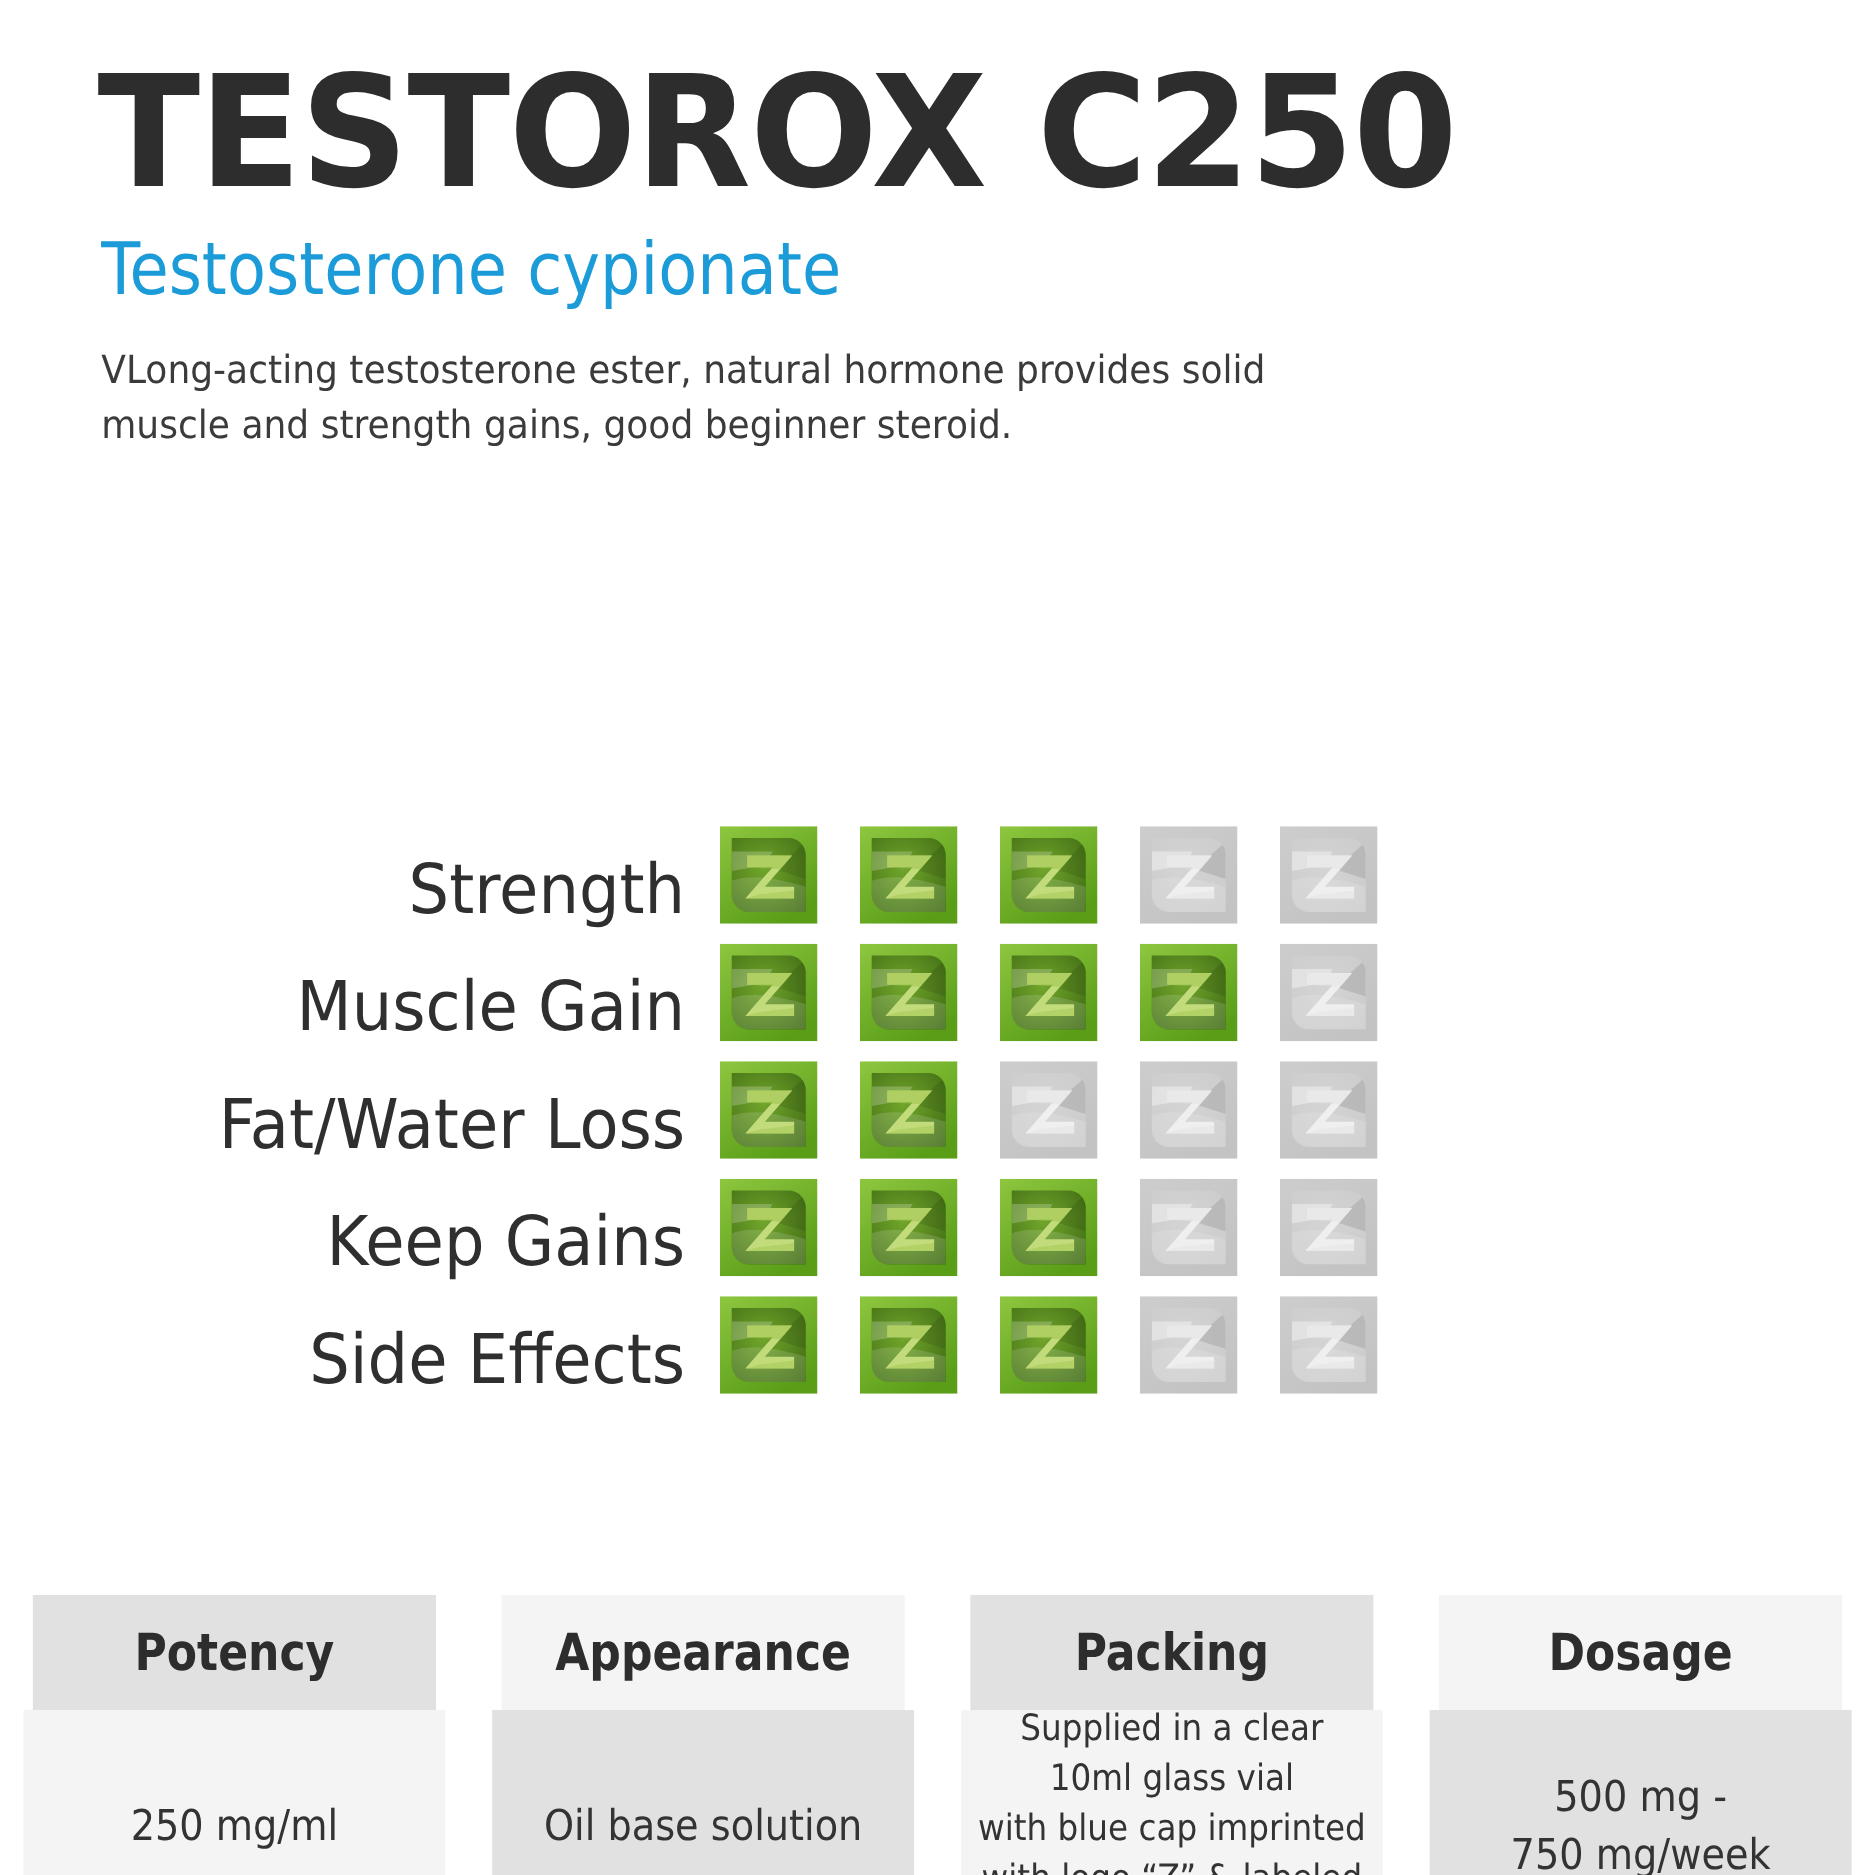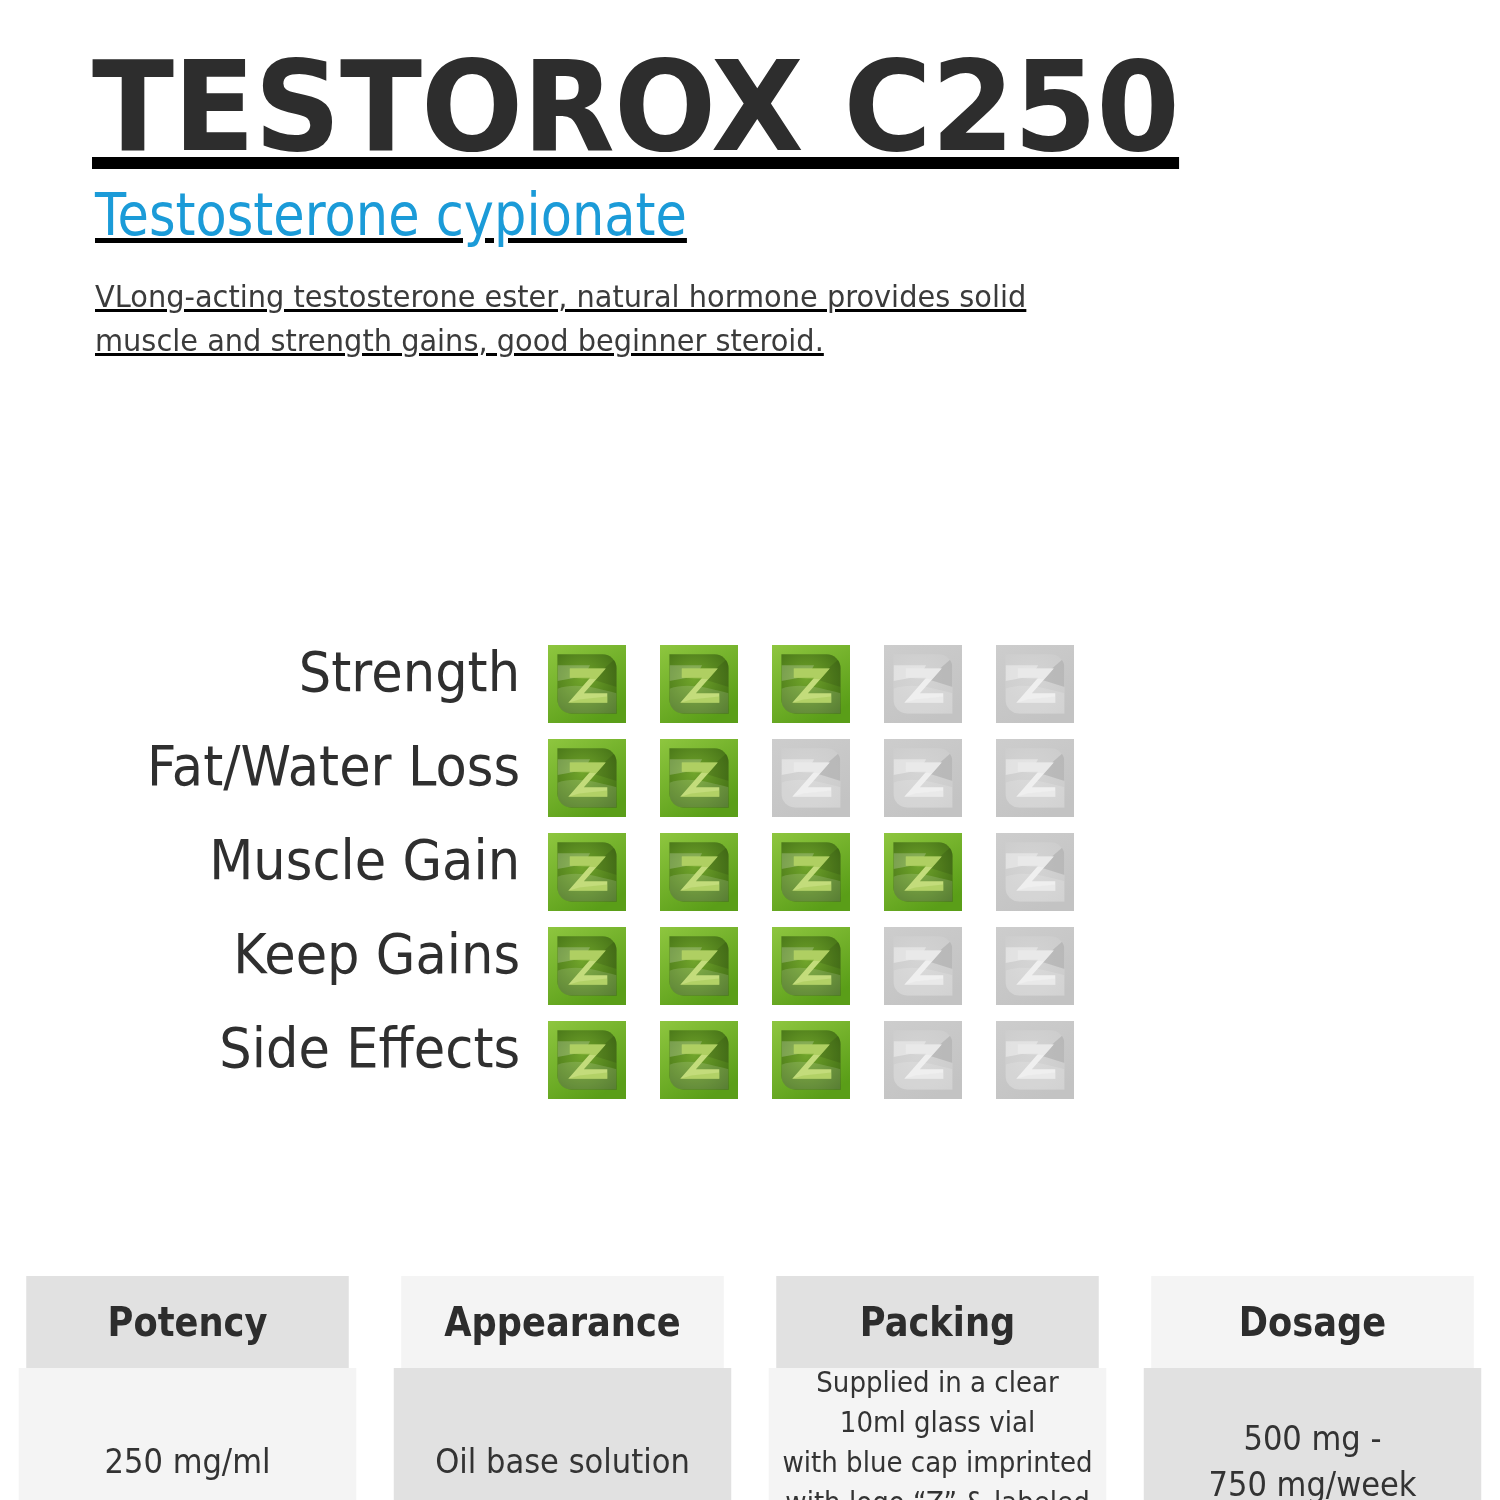--- a/index.html
+++ b/index.html
@@ -11,24 +11,23 @@
     height: 1500px;
     background: #ffffff;
     font-family: "Liberation Sans", sans-serif;
     overflow: hidden;
     position: relative;
   }
 
   
   .header {
     position: absolute;
-    left: 92px;
+    left: 78px;
     top: 42px;
     width: 1340px;
-    text-decoration: underline;
   }
   .product-title {
     font-family: "DejaVu Sans", sans-serif;
     font-weight: bold;
     font-size: 124px;
     line-height: 1.06;
     letter-spacing: -1px;
     color: #2d2d2d;
     margin: 0;
     transform: scaleX(0.97);
@@ -58,22 +57,23 @@
 
   
   .ratings {
     position: absolute;
     left: 0;
     top: 645px;
     width: 1500px;
   }
   .rating-row {
     display: flex;
-    align-items: flex-start;
+    align-items: flex-end;
     height: 94px;
+    margin-left: 28px;
   }
   .rating-label {
     width: 548px;
     text-align: right;
     padding-right: 30px;
     box-sizing: border-box;
     font-family: "DejaVu Sans", sans-serif;
     font-size: 55px;
     line-height: 1;
     color: #2f2f2f;
@@ -281,20 +281,160 @@
       <path d="M12,56 C34,48 60,54 88,62 L88,88 L12,88 Z" fill="rgba(255,255,255,0.14)"></path>
       <path d="M28,30 H74 L46,62 H76 V74 H26 L54,42 H28 Z" fill="#efefef"></path>
       <path d="M28,30 H74 L62,44 L28,42 Z" fill="#e3e3e3" opacity="0.55"></path>
       <path d="M26,74 H76 V66 L40,70 Z" fill="#e3e3e3" opacity="0.45"></path>
     </g>
   </svg>
         </span>
       </div>
     </div>
     <div class="rating-row">
+      <div class="rating-label">Muscle Gain</div>
+      <div class="rating-pips">
+        <span class="z-badge">
+  <svg viewBox="0 0 100 100" xmlns="http://www.w3.org/2000/svg">
+    <defs>
+      <linearGradient id="og5" x1="0" y1="0" x2="0.6" y2="1">
+        <stop offset="0" stop-color="#8ec63f"></stop>
+        <stop offset="1" stop-color="#5a9e18"></stop>
+      </linearGradient>
+      <radialGradient id="ig5" cx="0.42" cy="0.42" r="0.78">
+        <stop offset="0" stop-color="#71a52b"></stop>
+        <stop offset="1" stop-color="#3f6b14"></stop>
+      </radialGradient>
+      <clipPath id="cg5">
+        <path d="M12,12 H70 A18,18 0 0 1 88,30 V88 H30 A18,18 0 0 1 12,70 Z"></path>
+      </clipPath>
+    </defs>
+    <rect x="0" y="0" width="100" height="100" fill="url(#og5)"></rect>
+    <path d="M12,12 H70 A18,18 0 0 1 88,30 V88 H30 A18,18 0 0 1 12,70 Z" fill="url(#ig5)"></path>
+    <g clip-path="url(#cg5)">
+      <path d="M12,26 L54,26 L46,40 L12,46 Z" fill="rgba(255,255,255,0.22)"></path>
+      <path d="M88,16 L88,54 L56,44 Z" fill="rgba(0,0,0,0.10)"></path>
+      <path d="M12,56 C34,48 60,54 88,62 L88,88 L12,88 Z" fill="rgba(255,255,255,0.14)"></path>
+      <path d="M28,30 H74 L46,62 H76 V74 H26 L54,42 H28 Z" fill="#c3dc7b"></path>
+      <path d="M28,30 H74 L62,44 L28,42 Z" fill="#9ec44e" opacity="0.55"></path>
+      <path d="M26,74 H76 V66 L40,70 Z" fill="#9ec44e" opacity="0.45"></path>
+    </g>
+  </svg>
+        </span>
+        <span class="z-badge">
+  <svg viewBox="0 0 100 100" xmlns="http://www.w3.org/2000/svg">
+    <defs>
+      <linearGradient id="og6" x1="0" y1="0" x2="0.6" y2="1">
+        <stop offset="0" stop-color="#8ec63f"></stop>
+        <stop offset="1" stop-color="#5a9e18"></stop>
+      </linearGradient>
+      <radialGradient id="ig6" cx="0.42" cy="0.42" r="0.78">
+        <stop offset="0" stop-color="#71a52b"></stop>
+        <stop offset="1" stop-color="#3f6b14"></stop>
+      </radialGradient>
+      <clipPath id="cg6">
+        <path d="M12,12 H70 A18,18 0 0 1 88,30 V88 H30 A18,18 0 0 1 12,70 Z"></path>
+      </clipPath>
+    </defs>
+    <rect x="0" y="0" width="100" height="100" fill="url(#og6)"></rect>
+    <path d="M12,12 H70 A18,18 0 0 1 88,30 V88 H30 A18,18 0 0 1 12,70 Z" fill="url(#ig6)"></path>
+    <g clip-path="url(#cg6)">
+      <path d="M12,26 L54,26 L46,40 L12,46 Z" fill="rgba(255,255,255,0.22)"></path>
+      <path d="M88,16 L88,54 L56,44 Z" fill="rgba(0,0,0,0.10)"></path>
+      <path d="M12,56 C34,48 60,54 88,62 L88,88 L12,88 Z" fill="rgba(255,255,255,0.14)"></path>
+      <path d="M28,30 H74 L46,62 H76 V74 H26 L54,42 H28 Z" fill="#c3dc7b"></path>
+      <path d="M28,30 H74 L62,44 L28,42 Z" fill="#9ec44e" opacity="0.55"></path>
+      <path d="M26,74 H76 V66 L40,70 Z" fill="#9ec44e" opacity="0.45"></path>
+    </g>
+  </svg>
+        </span>
+        <span class="z-badge">
+  <svg viewBox="0 0 100 100" xmlns="http://www.w3.org/2000/svg">
+    <defs>
+      <linearGradient id="og7" x1="0" y1="0" x2="0.6" y2="1">
+        <stop offset="0" stop-color="#8ec63f"></stop>
+        <stop offset="1" stop-color="#5a9e18"></stop>
+      </linearGradient>
+      <radialGradient id="ig7" cx="0.42" cy="0.42" r="0.78">
+        <stop offset="0" stop-color="#71a52b"></stop>
+        <stop offset="1" stop-color="#3f6b14"></stop>
+      </radialGradient>
+      <clipPath id="cg7">
+        <path d="M12,12 H70 A18,18 0 0 1 88,30 V88 H30 A18,18 0 0 1 12,70 Z"></path>
+      </clipPath>
+    </defs>
+    <rect x="0" y="0" width="100" height="100" fill="url(#og7)"></rect>
+    <path d="M12,12 H70 A18,18 0 0 1 88,30 V88 H30 A18,18 0 0 1 12,70 Z" fill="url(#ig7)"></path>
+    <g clip-path="url(#cg7)">
+      <path d="M12,26 L54,26 L46,40 L12,46 Z" fill="rgba(255,255,255,0.22)"></path>
+      <path d="M88,16 L88,54 L56,44 Z" fill="rgba(0,0,0,0.10)"></path>
+      <path d="M12,56 C34,48 60,54 88,62 L88,88 L12,88 Z" fill="rgba(255,255,255,0.14)"></path>
+      <path d="M28,30 H74 L46,62 H76 V74 H26 L54,42 H28 Z" fill="#c3dc7b"></path>
+      <path d="M28,30 H74 L62,44 L28,42 Z" fill="#9ec44e" opacity="0.55"></path>
+      <path d="M26,74 H76 V66 L40,70 Z" fill="#9ec44e" opacity="0.45"></path>
+    </g>
+  </svg>
+        </span>
+        <span class="z-badge">
+  <svg viewBox="0 0 100 100" xmlns="http://www.w3.org/2000/svg">
+    <defs>
+      <linearGradient id="og8" x1="0" y1="0" x2="0.6" y2="1">
+        <stop offset="0" stop-color="#8ec63f"></stop>
+        <stop offset="1" stop-color="#5a9e18"></stop>
+      </linearGradient>
+      <radialGradient id="ig8" cx="0.42" cy="0.42" r="0.78">
+        <stop offset="0" stop-color="#71a52b"></stop>
+        <stop offset="1" stop-color="#3f6b14"></stop>
+      </radialGradient>
+      <clipPath id="cg8">
+        <path d="M12,12 H70 A18,18 0 0 1 88,30 V88 H30 A18,18 0 0 1 12,70 Z"></path>
+      </clipPath>
+    </defs>
+    <rect x="0" y="0" width="100" height="100" fill="url(#og8)"></rect>
+    <path d="M12,12 H70 A18,18 0 0 1 88,30 V88 H30 A18,18 0 0 1 12,70 Z" fill="url(#ig8)"></path>
+    <g clip-path="url(#cg8)">
+      <path d="M12,26 L54,26 L46,40 L12,46 Z" fill="rgba(255,255,255,0.22)"></path>
+      <path d="M88,16 L88,54 L56,44 Z" fill="rgba(0,0,0,0.10)"></path>
+      <path d="M12,56 C34,48 60,54 88,62 L88,88 L12,88 Z" fill="rgba(255,255,255,0.14)"></path>
+      <path d="M28,30 H74 L46,62 H76 V74 H26 L54,42 H28 Z" fill="#c3dc7b"></path>
+      <path d="M28,30 H74 L62,44 L28,42 Z" fill="#9ec44e" opacity="0.55"></path>
+      <path d="M26,74 H76 V66 L40,70 Z" fill="#9ec44e" opacity="0.45"></path>
+    </g>
+  </svg>
+        </span>
+        <span class="z-badge">
+  <svg viewBox="0 0 100 100" xmlns="http://www.w3.org/2000/svg">
+    <defs>
+      <linearGradient id="og9" x1="0" y1="0" x2="0.6" y2="1">
+        <stop offset="0" stop-color="#cdcdcd"></stop>
+        <stop offset="1" stop-color="#c3c3c3"></stop>
+      </linearGradient>
+      <radialGradient id="ig9" cx="0.42" cy="0.42" r="0.78">
+        <stop offset="0" stop-color="#d4d4d4"></stop>
+        <stop offset="1" stop-color="#cbcbcb"></stop>
+      </radialGradient>
+      <clipPath id="cg9">
+        <path d="M12,12 H70 A18,18 0 0 1 88,30 V88 H30 A18,18 0 0 1 12,70 Z"></path>
+      </clipPath>
+    </defs>
+    <rect x="0" y="0" width="100" height="100" fill="url(#og9)"></rect>
+    <path d="M12,12 H70 A18,18 0 0 1 88,30 V88 H30 A18,18 0 0 1 12,70 Z" fill="url(#ig9)"></path>
+    <g clip-path="url(#cg9)">
+      <path d="M12,26 L54,26 L46,40 L12,46 Z" fill="rgba(255,255,255,0.38)"></path>
+      <path d="M88,16 L88,54 L56,44 Z" fill="rgba(0,0,0,0.10)"></path>
+      <path d="M12,56 C34,48 60,54 88,62 L88,88 L12,88 Z" fill="rgba(255,255,255,0.14)"></path>
+      <path d="M28,30 H74 L46,62 H76 V74 H26 L54,42 H28 Z" fill="#efefef"></path>
+      <path d="M28,30 H74 L62,44 L28,42 Z" fill="#e3e3e3" opacity="0.55"></path>
+      <path d="M26,74 H76 V66 L40,70 Z" fill="#e3e3e3" opacity="0.45"></path>
+    </g>
+  </svg>
+        </span>
+      </div>
+    </div>
+    <div class="rating-row">
       <div class="rating-label">Fat/Water Loss</div>
       <div class="rating-pips">
         <span class="z-badge">
   <svg viewBox="0 0 100 100" xmlns="http://www.w3.org/2000/svg">
     <defs>
       <linearGradient id="og10" x1="0" y1="0" x2="0.6" y2="1">
         <stop offset="0" stop-color="#8ec63f"></stop>
         <stop offset="1" stop-color="#5a9e18"></stop>
       </linearGradient>
       <radialGradient id="ig10" cx="0.42" cy="0.42" r="0.78">
@@ -409,160 +549,20 @@
         <stop offset="0" stop-color="#d4d4d4"></stop>
         <stop offset="1" stop-color="#cbcbcb"></stop>
       </radialGradient>
       <clipPath id="cg14">
         <path d="M12,12 H70 A18,18 0 0 1 88,30 V88 H30 A18,18 0 0 1 12,70 Z"></path>
       </clipPath>
     </defs>
     <rect x="0" y="0" width="100" height="100" fill="url(#og14)"></rect>
     <path d="M12,12 H70 A18,18 0 0 1 88,30 V88 H30 A18,18 0 0 1 12,70 Z" fill="url(#ig14)"></path>
     <g clip-path="url(#cg14)">
-      <path d="M12,26 L54,26 L46,40 L12,46 Z" fill="rgba(255,255,255,0.38)"></path>
-      <path d="M88,16 L88,54 L56,44 Z" fill="rgba(0,0,0,0.10)"></path>
-      <path d="M12,56 C34,48 60,54 88,62 L88,88 L12,88 Z" fill="rgba(255,255,255,0.14)"></path>
-      <path d="M28,30 H74 L46,62 H76 V74 H26 L54,42 H28 Z" fill="#efefef"></path>
-      <path d="M28,30 H74 L62,44 L28,42 Z" fill="#e3e3e3" opacity="0.55"></path>
-      <path d="M26,74 H76 V66 L40,70 Z" fill="#e3e3e3" opacity="0.45"></path>
-    </g>
-  </svg>
-        </span>
-      </div>
-    </div>
-    <div class="rating-row">
-      <div class="rating-label">Muscle Gain</div>
-      <div class="rating-pips">
-        <span class="z-badge">
-  <svg viewBox="0 0 100 100" xmlns="http://www.w3.org/2000/svg">
-    <defs>
-      <linearGradient id="og5" x1="0" y1="0" x2="0.6" y2="1">
-        <stop offset="0" stop-color="#8ec63f"></stop>
-        <stop offset="1" stop-color="#5a9e18"></stop>
-      </linearGradient>
-      <radialGradient id="ig5" cx="0.42" cy="0.42" r="0.78">
-        <stop offset="0" stop-color="#71a52b"></stop>
-        <stop offset="1" stop-color="#3f6b14"></stop>
-      </radialGradient>
-      <clipPath id="cg5">
-        <path d="M12,12 H70 A18,18 0 0 1 88,30 V88 H30 A18,18 0 0 1 12,70 Z"></path>
-      </clipPath>
-    </defs>
-    <rect x="0" y="0" width="100" height="100" fill="url(#og5)"></rect>
-    <path d="M12,12 H70 A18,18 0 0 1 88,30 V88 H30 A18,18 0 0 1 12,70 Z" fill="url(#ig5)"></path>
-    <g clip-path="url(#cg5)">
-      <path d="M12,26 L54,26 L46,40 L12,46 Z" fill="rgba(255,255,255,0.22)"></path>
-      <path d="M88,16 L88,54 L56,44 Z" fill="rgba(0,0,0,0.10)"></path>
-      <path d="M12,56 C34,48 60,54 88,62 L88,88 L12,88 Z" fill="rgba(255,255,255,0.14)"></path>
-      <path d="M28,30 H74 L46,62 H76 V74 H26 L54,42 H28 Z" fill="#c3dc7b"></path>
-      <path d="M28,30 H74 L62,44 L28,42 Z" fill="#9ec44e" opacity="0.55"></path>
-      <path d="M26,74 H76 V66 L40,70 Z" fill="#9ec44e" opacity="0.45"></path>
-    </g>
-  </svg>
-        </span>
-        <span class="z-badge">
-  <svg viewBox="0 0 100 100" xmlns="http://www.w3.org/2000/svg">
-    <defs>
-      <linearGradient id="og6" x1="0" y1="0" x2="0.6" y2="1">
-        <stop offset="0" stop-color="#8ec63f"></stop>
-        <stop offset="1" stop-color="#5a9e18"></stop>
-      </linearGradient>
-      <radialGradient id="ig6" cx="0.42" cy="0.42" r="0.78">
-        <stop offset="0" stop-color="#71a52b"></stop>
-        <stop offset="1" stop-color="#3f6b14"></stop>
-      </radialGradient>
-      <clipPath id="cg6">
-        <path d="M12,12 H70 A18,18 0 0 1 88,30 V88 H30 A18,18 0 0 1 12,70 Z"></path>
-      </clipPath>
-    </defs>
-    <rect x="0" y="0" width="100" height="100" fill="url(#og6)"></rect>
-    <path d="M12,12 H70 A18,18 0 0 1 88,30 V88 H30 A18,18 0 0 1 12,70 Z" fill="url(#ig6)"></path>
-    <g clip-path="url(#cg6)">
-      <path d="M12,26 L54,26 L46,40 L12,46 Z" fill="rgba(255,255,255,0.22)"></path>
-      <path d="M88,16 L88,54 L56,44 Z" fill="rgba(0,0,0,0.10)"></path>
-      <path d="M12,56 C34,48 60,54 88,62 L88,88 L12,88 Z" fill="rgba(255,255,255,0.14)"></path>
-      <path d="M28,30 H74 L46,62 H76 V74 H26 L54,42 H28 Z" fill="#c3dc7b"></path>
-      <path d="M28,30 H74 L62,44 L28,42 Z" fill="#9ec44e" opacity="0.55"></path>
-      <path d="M26,74 H76 V66 L40,70 Z" fill="#9ec44e" opacity="0.45"></path>
-    </g>
-  </svg>
-        </span>
-        <span class="z-badge">
-  <svg viewBox="0 0 100 100" xmlns="http://www.w3.org/2000/svg">
-    <defs>
-      <linearGradient id="og7" x1="0" y1="0" x2="0.6" y2="1">
-        <stop offset="0" stop-color="#8ec63f"></stop>
-        <stop offset="1" stop-color="#5a9e18"></stop>
-      </linearGradient>
-      <radialGradient id="ig7" cx="0.42" cy="0.42" r="0.78">
-        <stop offset="0" stop-color="#71a52b"></stop>
-        <stop offset="1" stop-color="#3f6b14"></stop>
-      </radialGradient>
-      <clipPath id="cg7">
-        <path d="M12,12 H70 A18,18 0 0 1 88,30 V88 H30 A18,18 0 0 1 12,70 Z"></path>
-      </clipPath>
-    </defs>
-    <rect x="0" y="0" width="100" height="100" fill="url(#og7)"></rect>
-    <path d="M12,12 H70 A18,18 0 0 1 88,30 V88 H30 A18,18 0 0 1 12,70 Z" fill="url(#ig7)"></path>
-    <g clip-path="url(#cg7)">
-      <path d="M12,26 L54,26 L46,40 L12,46 Z" fill="rgba(255,255,255,0.22)"></path>
-      <path d="M88,16 L88,54 L56,44 Z" fill="rgba(0,0,0,0.10)"></path>
-      <path d="M12,56 C34,48 60,54 88,62 L88,88 L12,88 Z" fill="rgba(255,255,255,0.14)"></path>
-      <path d="M28,30 H74 L46,62 H76 V74 H26 L54,42 H28 Z" fill="#c3dc7b"></path>
-      <path d="M28,30 H74 L62,44 L28,42 Z" fill="#9ec44e" opacity="0.55"></path>
-      <path d="M26,74 H76 V66 L40,70 Z" fill="#9ec44e" opacity="0.45"></path>
-    </g>
-  </svg>
-        </span>
-        <span class="z-badge">
-  <svg viewBox="0 0 100 100" xmlns="http://www.w3.org/2000/svg">
-    <defs>
-      <linearGradient id="og8" x1="0" y1="0" x2="0.6" y2="1">
-        <stop offset="0" stop-color="#8ec63f"></stop>
-        <stop offset="1" stop-color="#5a9e18"></stop>
-      </linearGradient>
-      <radialGradient id="ig8" cx="0.42" cy="0.42" r="0.78">
-        <stop offset="0" stop-color="#71a52b"></stop>
-        <stop offset="1" stop-color="#3f6b14"></stop>
-      </radialGradient>
-      <clipPath id="cg8">
-        <path d="M12,12 H70 A18,18 0 0 1 88,30 V88 H30 A18,18 0 0 1 12,70 Z"></path>
-      </clipPath>
-    </defs>
-    <rect x="0" y="0" width="100" height="100" fill="url(#og8)"></rect>
-    <path d="M12,12 H70 A18,18 0 0 1 88,30 V88 H30 A18,18 0 0 1 12,70 Z" fill="url(#ig8)"></path>
-    <g clip-path="url(#cg8)">
-      <path d="M12,26 L54,26 L46,40 L12,46 Z" fill="rgba(255,255,255,0.22)"></path>
-      <path d="M88,16 L88,54 L56,44 Z" fill="rgba(0,0,0,0.10)"></path>
-      <path d="M12,56 C34,48 60,54 88,62 L88,88 L12,88 Z" fill="rgba(255,255,255,0.14)"></path>
-      <path d="M28,30 H74 L46,62 H76 V74 H26 L54,42 H28 Z" fill="#c3dc7b"></path>
-      <path d="M28,30 H74 L62,44 L28,42 Z" fill="#9ec44e" opacity="0.55"></path>
-      <path d="M26,74 H76 V66 L40,70 Z" fill="#9ec44e" opacity="0.45"></path>
-    </g>
-  </svg>
-        </span>
-        <span class="z-badge">
-  <svg viewBox="0 0 100 100" xmlns="http://www.w3.org/2000/svg">
-    <defs>
-      <linearGradient id="og9" x1="0" y1="0" x2="0.6" y2="1">
-        <stop offset="0" stop-color="#cdcdcd"></stop>
-        <stop offset="1" stop-color="#c3c3c3"></stop>
-      </linearGradient>
-      <radialGradient id="ig9" cx="0.42" cy="0.42" r="0.78">
-        <stop offset="0" stop-color="#d4d4d4"></stop>
-        <stop offset="1" stop-color="#cbcbcb"></stop>
-      </radialGradient>
-      <clipPath id="cg9">
-        <path d="M12,12 H70 A18,18 0 0 1 88,30 V88 H30 A18,18 0 0 1 12,70 Z"></path>
-      </clipPath>
-    </defs>
-    <rect x="0" y="0" width="100" height="100" fill="url(#og9)"></rect>
-    <path d="M12,12 H70 A18,18 0 0 1 88,30 V88 H30 A18,18 0 0 1 12,70 Z" fill="url(#ig9)"></path>
-    <g clip-path="url(#cg9)">
       <path d="M12,26 L54,26 L46,40 L12,46 Z" fill="rgba(255,255,255,0.38)"></path>
       <path d="M88,16 L88,54 L56,44 Z" fill="rgba(0,0,0,0.10)"></path>
       <path d="M12,56 C34,48 60,54 88,62 L88,88 L12,88 Z" fill="rgba(255,255,255,0.14)"></path>
       <path d="M28,30 H74 L46,62 H76 V74 H26 L54,42 H28 Z" fill="#efefef"></path>
       <path d="M28,30 H74 L62,44 L28,42 Z" fill="#e3e3e3" opacity="0.55"></path>
       <path d="M26,74 H76 V66 L40,70 Z" fill="#e3e3e3" opacity="0.45"></path>
     </g>
   </svg>
         </span>
       </div>

